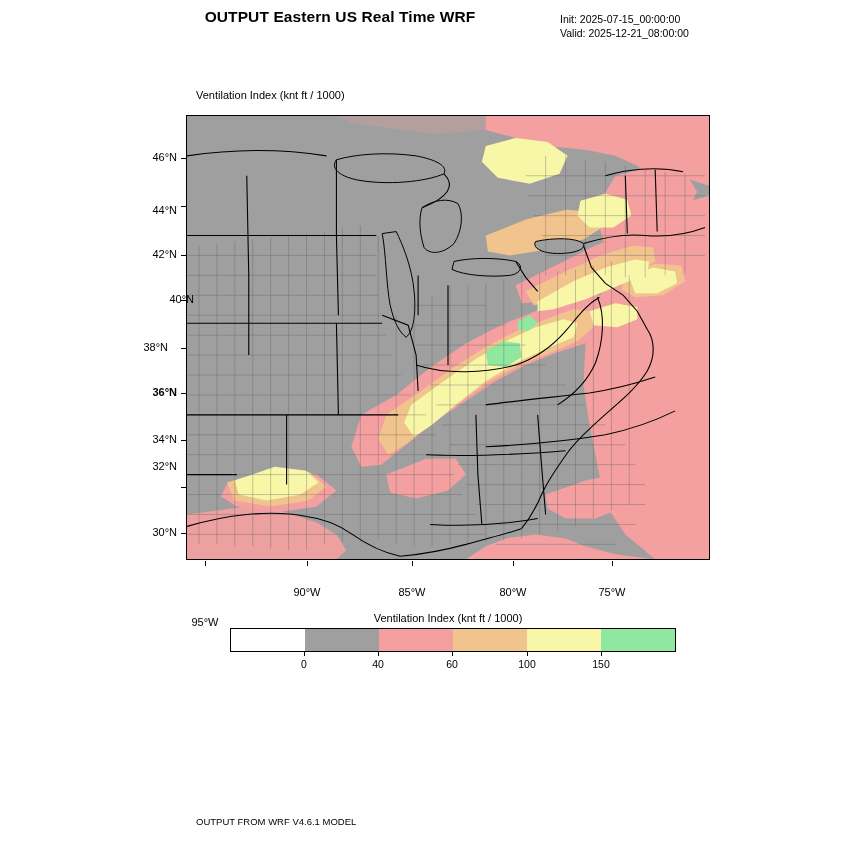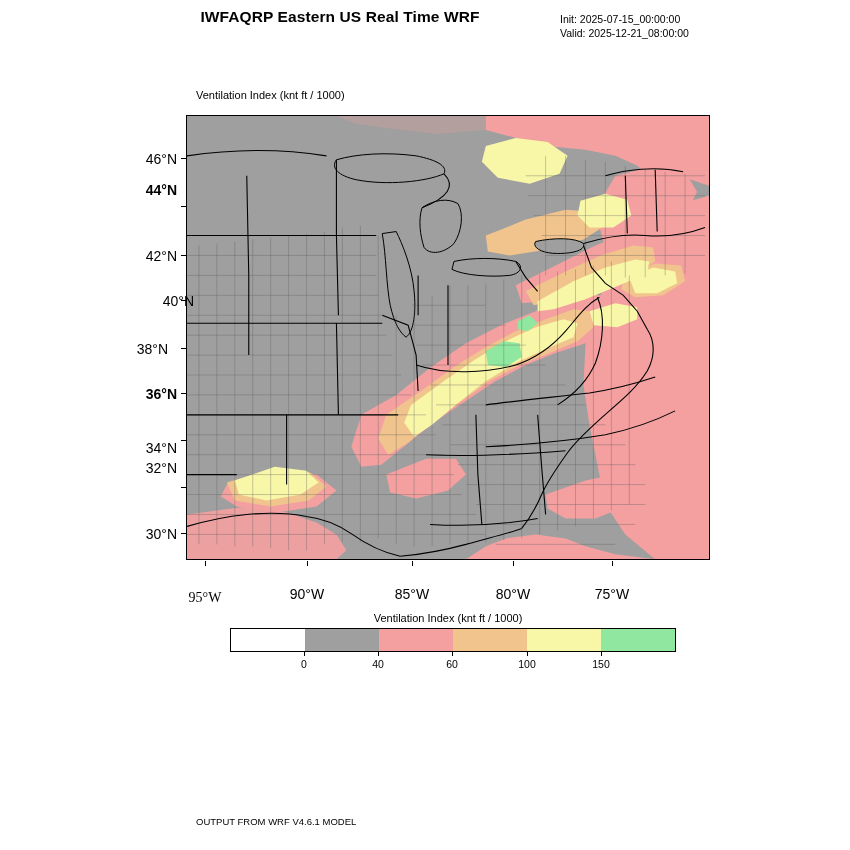--- a/index.html
+++ b/index.html
@@ -48,21 +48,21 @@
     border: 1px solid #000;
     box-sizing: border-box;
     background: #9f9f9f;
     overflow: hidden;
   }
   .map-inner { position: absolute; inset: 0; }
 
   
   .ylab, .xlab {
     position: absolute;
-    font-size: 14px;
+    font-size: 11px;
     white-space: nowrap;
   }
   .ylab { text-align: right; width: 60px; }
   .xlab { text-align: center; width: 60px; }
   .tick-v {
     position: absolute;
     width: 1px; height: 5px;
     background: #000;
   }
   .tick-h {
@@ -106,21 +106,21 @@
     font-size: 9.5px;
     line-height: 13px;
     white-space: nowrap;
   }
 </style>
 </head>
 <body>
 
 <div class="root">
 
-  <div class="main-title">IWFAQRP Eastern US Real Time WRF</div>
+  <div class="main-title">OUTPUT Eastern US Real Time WRF</div>
 
   <div class="init-block">
     <div>Init: 2025-07-15_00:00:00</div>
     <div>Valid: 2025-12-21_08:00:00</div>
   </div>
 
   <div class="plot-label">Ventilation Index   (knt ft / 1000)</div>
 
   <div class="map-frame">
     <svg class="map-inner" viewBox="0 0 524 445" preserveAspectRatio="none">
@@ -235,47 +235,47 @@
         </g>
       </g>
     </svg>
   </div>
 
   <div>
     <div class="tick-h" style="left:181px; top:158px;"></div>
     <div class="ylab" style="left:117px; top:151px;">46°N</div>
 
     <div class="tick-h" style="left:181px; top:206px;"></div>
-    <div class="ylab" style="left:117px; top:182px;font-weight:bold;">44°N</div>
+    <div class="ylab" style="left:117px; top:204px;">44°N</div>
 
     <div class="tick-h" style="left:181px; top:255px;"></div>
     <div class="ylab" style="left:117px; top:248px;">42°N</div>
 
     <div class="tick-h" style="left:181px; top:300px;"></div>
     <div class="ylab" style="left:134px; top:293px;">40°N</div>
 
     <div class="tick-h" style="left:181px; top:348px;"></div>
     <div class="ylab" style="left:108px; top:341px;">38°N</div>
 
     <div class="tick-h" style="left:181px; top:393px;"></div>
     <div class="ylab" style="left:117px; top:386px;font-weight:bold;">36°N</div>
 
     <div class="tick-h" style="left:181px; top:440px;"></div>
-    <div class="ylab" style="left:117px; top:433px;margin-top:7px;">34°N</div>
+    <div class="ylab" style="left:117px; top:433px;">34°N</div>
 
     <div class="tick-h" style="left:181px; top:487px;"></div>
     <div class="ylab" style="left:117px; top:460px;">32°N</div>
 
     <div class="tick-h" style="left:181px; top:533px;"></div>
     <div class="ylab" style="left:117px; top:526px;">30°N</div>
   </div>
 
   <div>
     <div class="tick-v" style="left:205px; top:561px;"></div>
-    <div class="xlab" style="left:175px; top:590px;font-family:Liberation Serif, serif;">95°W</div>
+    <div class="xlab" style="left:175px; top:616px;">95°W</div>
 
     <div class="tick-v" style="left:307px; top:561px;"></div>
     <div class="xlab" style="left:277px; top:586px;">90°W</div>
 
     <div class="tick-v" style="left:412px; top:561px;"></div>
     <div class="xlab" style="left:382px; top:586px;">85°W</div>
 
     <div class="tick-v" style="left:513px; top:561px;"></div>
     <div class="xlab" style="left:483px; top:586px;">80°W</div>
 

